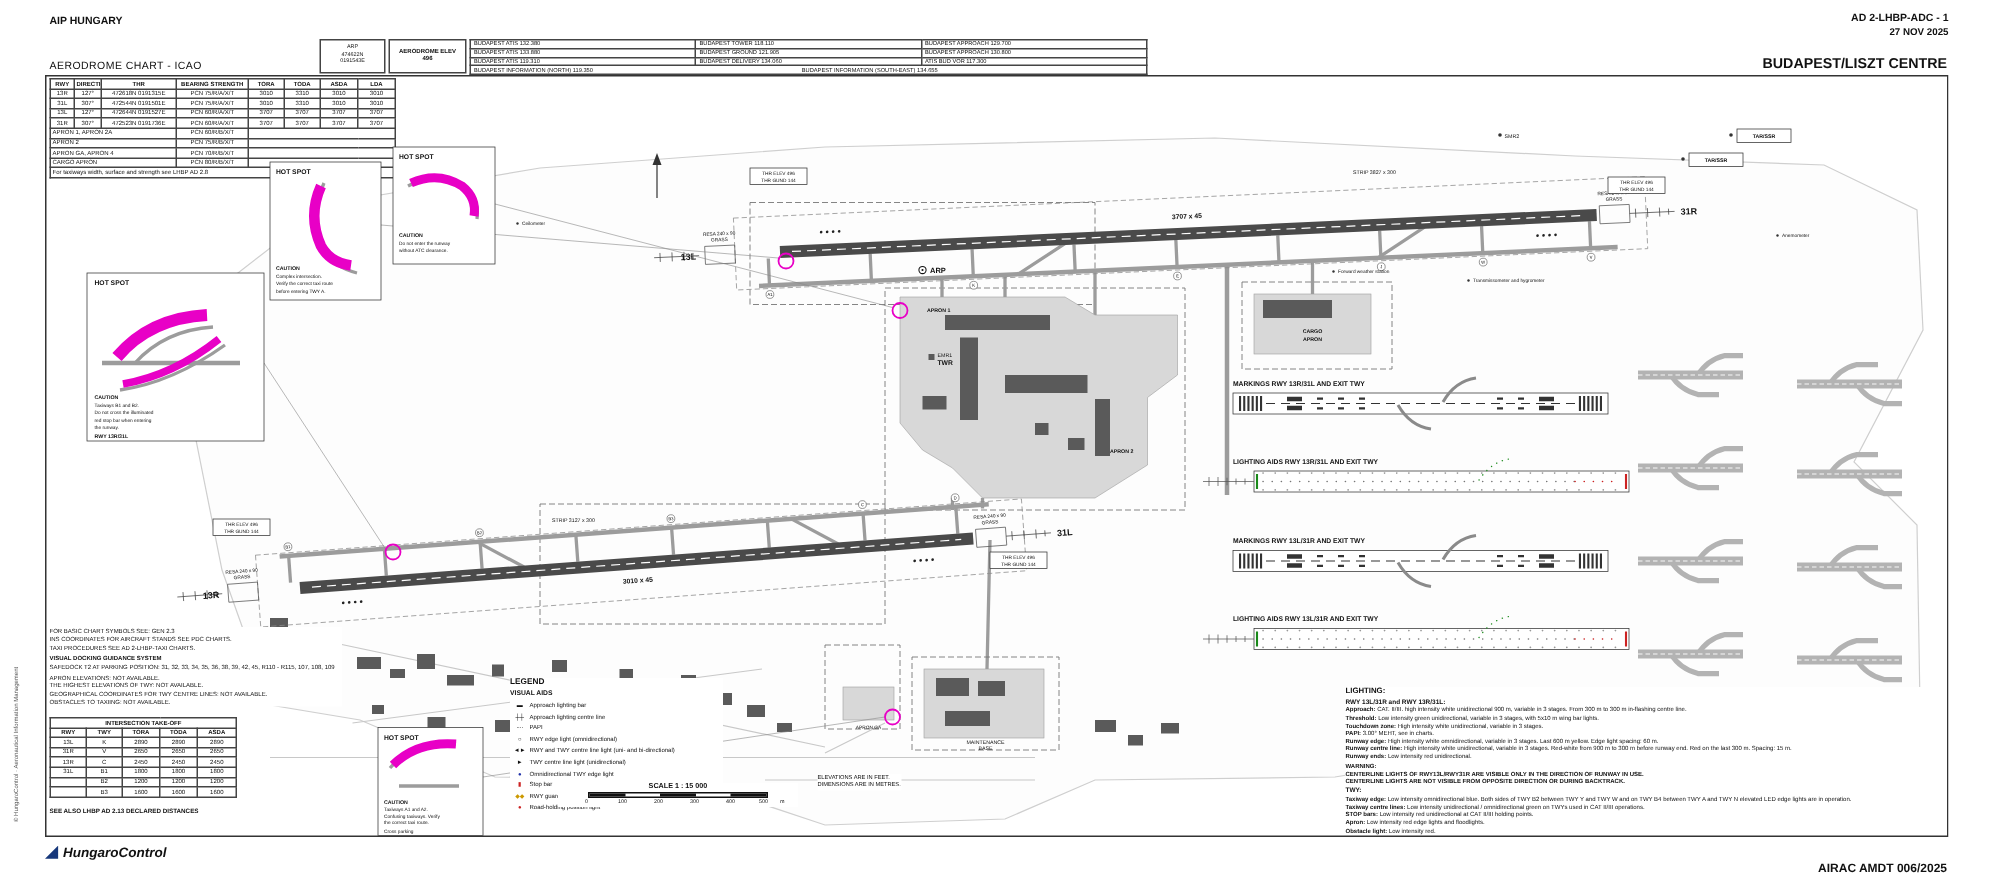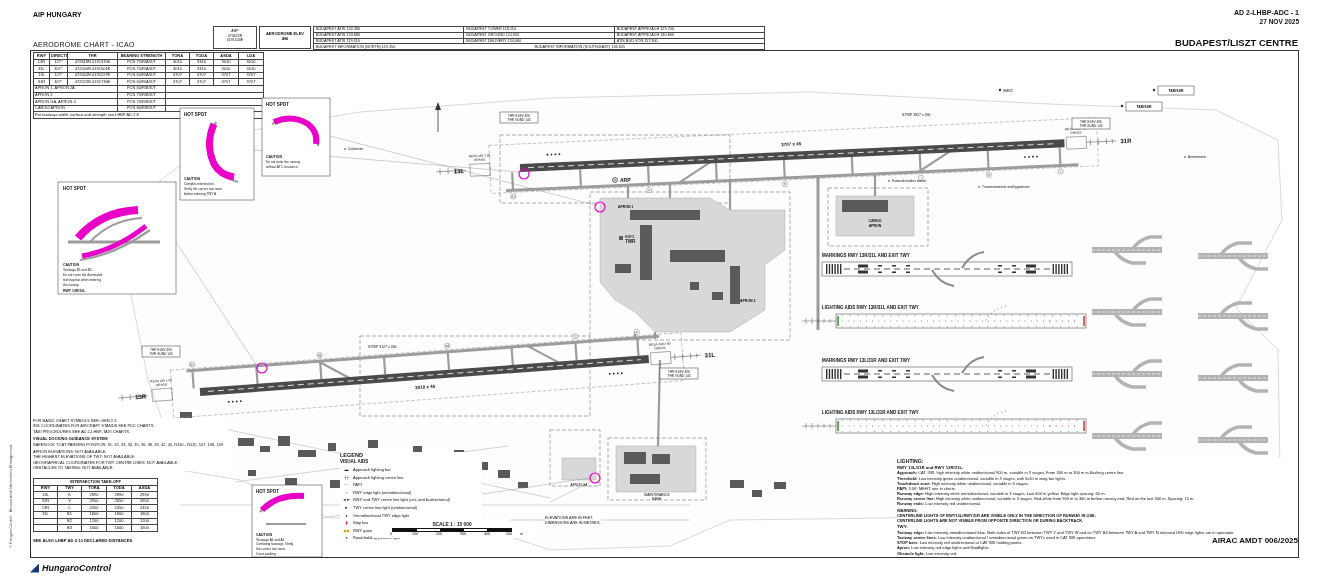--- a/index.html
+++ b/index.html
@@ -44,21 +44,21 @@
   .ticks span{position:absolute;top:0}
   .elevnotes{left:545px;top:516px;font-size:3.8px;line-height:1.4;background:#fff}
   .lighting{left:897px;top:458px;width:400px;font-size:4px;line-height:1.3;background:#fff}
   .lighting .tt{font-size:5.2px;font-weight:bold}
   .lighting .st{font-size:4.3px;font-weight:bold}
   .lighting .lab{font-weight:bold}
   .lighting .warn{font-weight:bold}
   
   .brand{left:30px;top:563px;font-size:9px;font-weight:bold;font-style:italic;display:flex;align-items:center;gap:3px}
   .logo{display:inline-block;width:9px;height:9px;background:#16377b;clip-path:polygon(0 100%,100% 100%,100% 0)}
-  .amdt{right:31px;top:536px;font-size:8px;font-weight:bold}
+  .amdt{right:31px;top:574px;font-size:8px;font-weight:bold}
   .sidenote{left:8px;top:548px;font-size:4px;color:#555;transform:rotate(-90deg);transform-origin:0 0;white-space:nowrap}
   
   svg text{font-family:"Liberation Sans",sans-serif;fill:#111}
   .t3{font-size:3.2px}.t35{font-size:3.5px}.t35b{font-size:3.5px;font-weight:bold}.t45{font-size:4.5px;font-weight:bold}.t5{font-size:5px;font-weight:bold}.t6{font-size:6px;font-weight:bold}
   .rw{fill:#4a4a4a}
   .cl{stroke:#fff;stroke-width:.8;stroke-dasharray:6 4}
   .twl{stroke:#9c9c9c;stroke-width:3;fill:none}
   .twc{stroke:#9c9c9c;stroke-width:2.2;fill:none}
   .resa{fill:none;stroke:#555;stroke-width:.5}
   .apl{stroke:#444;stroke-width:.5;fill:none}

